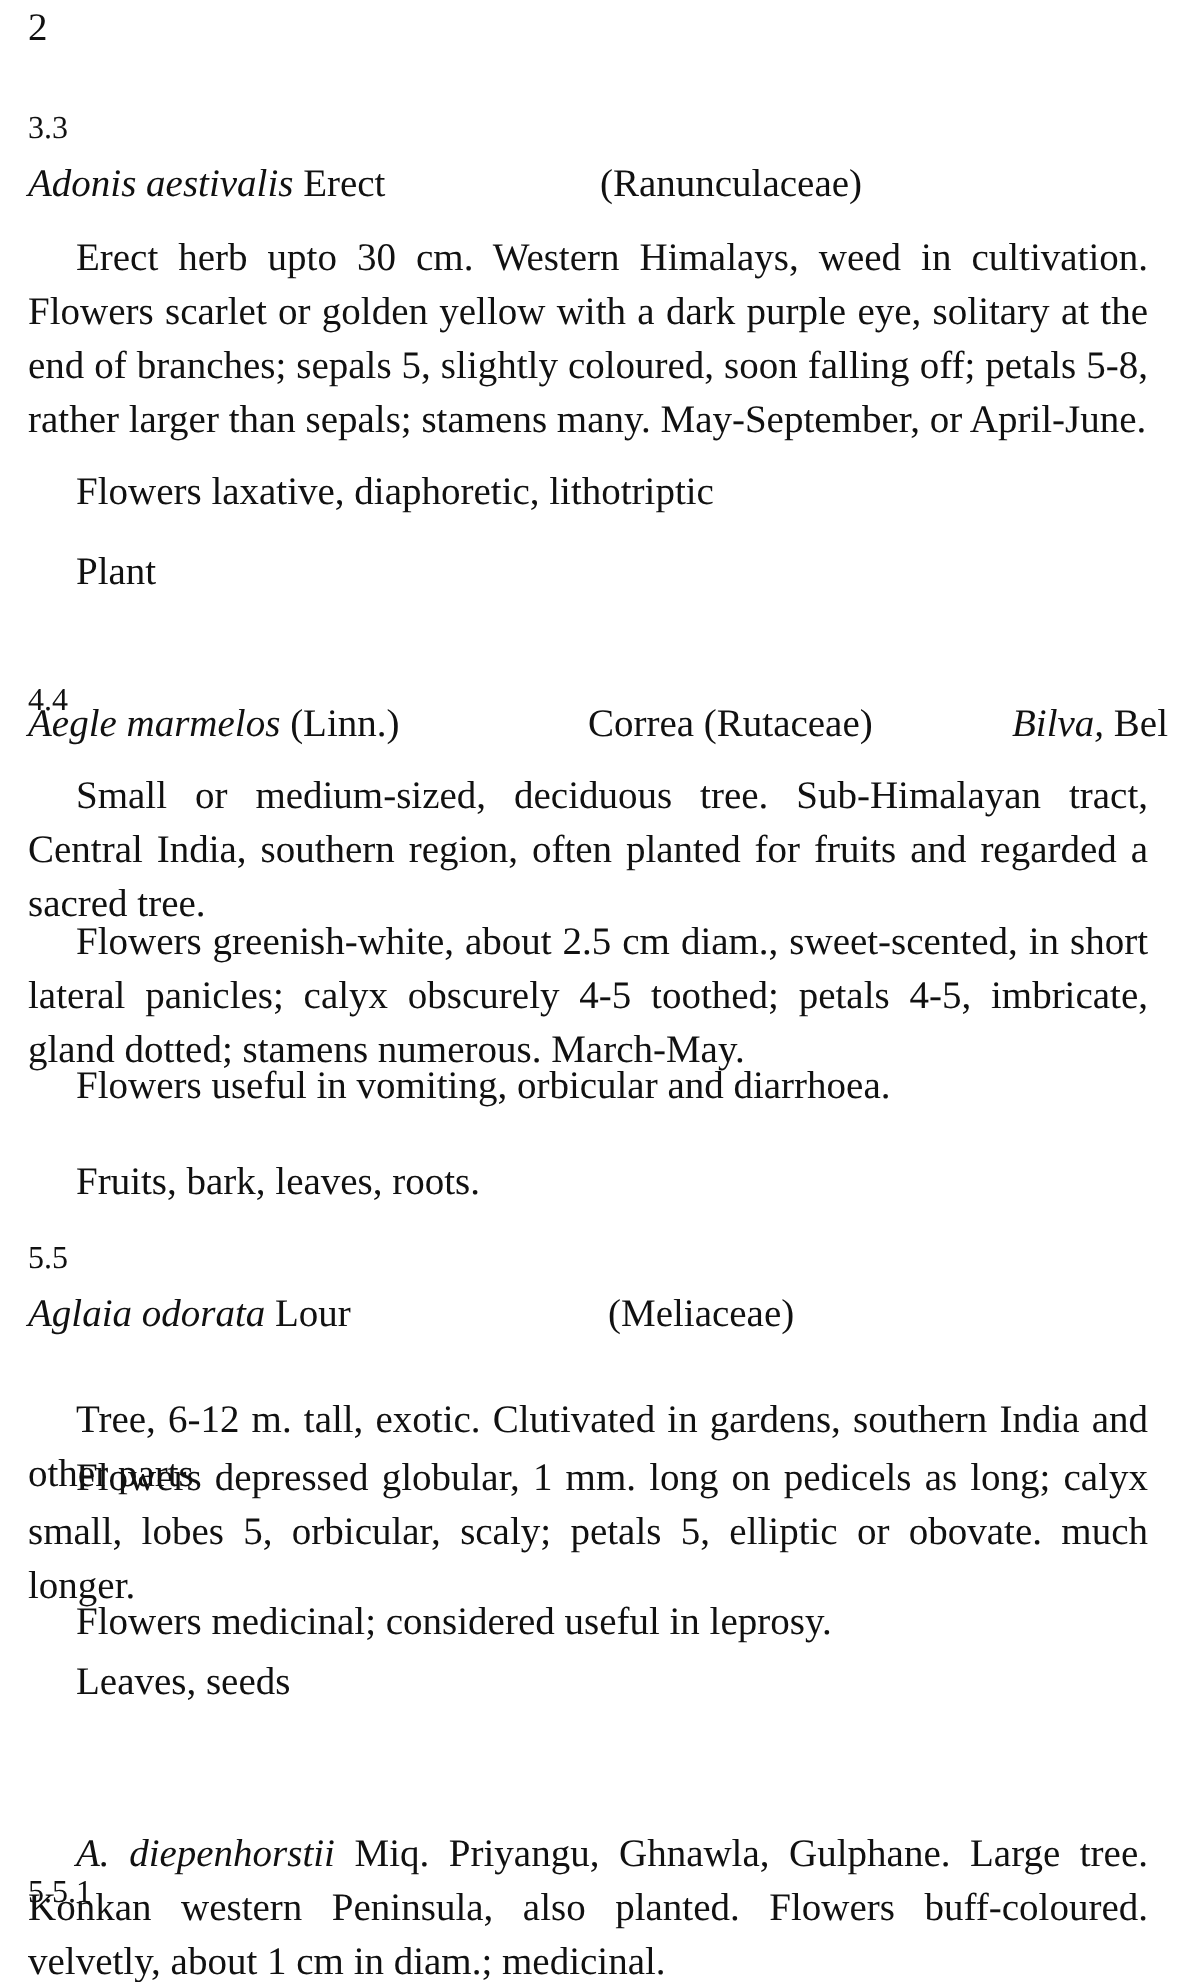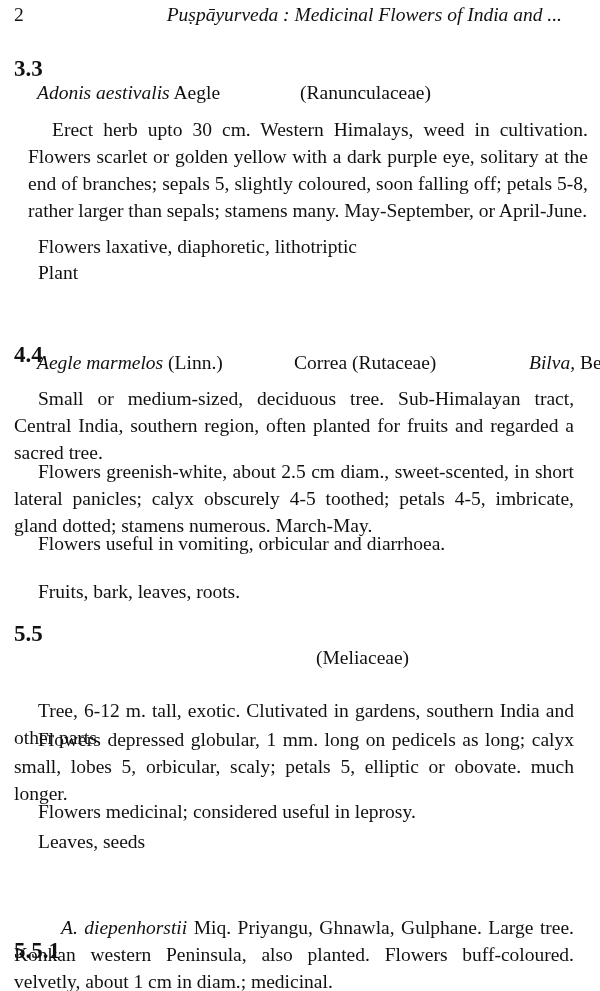--- a/index.html
+++ b/index.html
@@ -5,61 +5,61 @@
     html, body { margin: 0; padding: 0; background: #ffffff; }
     body {
       width: 600px; height: 991px; overflow: hidden; position: relative;
       font-family: "Liberation Serif", "DejaVu Serif", serif;
       color: #111111; font-size: 19.5px;
     }
     .page { position: absolute; left: 14px; top: 0; width: 576px; }
     .running-head { position: absolute; top: 4px; left: 0; width: 576px; height: 26px; font-size: 19.5px; }
     .running-head .pnum { position: absolute; left: 0; top: 0; }
     .running-head .title { position: absolute; right: 28px; top: 0; font-style: italic; }
-    .sec-num { position: absolute; left: 0; font-weight: bold; font-size: 23px; }
+    .sec-num { position: absolute; left: 0; font-weight: normal; font-size: 16px; }
     .name-line { position: absolute; left: 0; width: 576px; height: 26px; }
     .name-line .part { position: absolute; top: 0; white-space: nowrap; }
-    .it { font-style: italic; margin-left: 23px; }
+    .it { font-style: italic; }
     .para { position: absolute; left: 0; width: 560px; line-height: 27px; text-align: justify; }
     .para.indent { text-indent: 24px; }
     .line { position: absolute; left: 24px; white-space: nowrap; }
   </style>
 </head>
 <body>
 
 <div class="page">
 
   <div class="running-head">
     <span class="pnum">2</span>
-    <span class="title">Puṣpāyurveda : Medicinal Flowers of India and ...</span>
   </div>
 
   <div class="sec-num" style="top:56px;">3.3</div>
   <div class="name-line" style="top:82px;">
-    <span class="part" style="left:0;"><span class="it">Adonis aestivalis</span><span> Aegle</span></span>
+    <span class="part" style="left:0;"><span class="it">Adonis aestivalis</span><span> Erect</span></span>
     <span class="part" style="left:286px;">(Ranunculaceae)</span>
   </div>
-  <div class="para indent" style="top:116px;margin-left:14px;">Erect herb upto 30 cm. Western Himalays, weed in cultivation. Flowers scarlet or golden yellow with a dark purple eye, solitary at the end of branches; sepals 5, slightly coloured, soon falling off; petals 5-8, rather larger than sepals; stamens many. May-September, or April-June.</div>
+  <div class="para indent" style="top:116px;">Erect herb upto 30 cm. Western Himalays, weed in cultivation. Flowers scarlet or golden yellow with a dark purple eye, solitary at the end of branches; sepals 5, slightly coloured, soon falling off; petals 5-8, rather larger than sepals; stamens many. May-September, or April-June.</div>
   <div class="line" style="top:236px;">Flowers laxative, diaphoretic, lithotriptic</div>
-  <div class="line" style="top:262px;text-align:right;">Plant</div>
+  <div class="line" style="top:276px;text-align:right;">Plant</div>
 
   <div class="sec-num" style="top:326px;margin-top:16px;">4.4</div>
   <div class="name-line" style="top:352px;">
     <span class="part" style="left:0;"><span class="it">Aegle marmelos</span><span> (Linn.)</span></span>
     <span class="part" style="left:280px;">Correa (Rutaceae)</span>
     <span class="part" style="left:492px;"><span class="it">Bilva,</span><span> Bel</span></span>
   </div>
   <div class="para indent" style="top:385px;">Small or medium-sized, deciduous tree. Sub-Himalayan tract, Central India, southern region, often planted for fruits and regarded a sacred tree.</div>
   <div class="para indent" style="top:458px;">Flowers greenish-white, about 2.5 cm diam., sweet-scented, in short lateral panicles; calyx obscurely 4-5 toothed; petals 4-5, imbricate, gland dotted; stamens numerous. March-May.</div>
   <div class="line" style="top:533px;">Flowers useful in vomiting, orbicular and diarrhoea.</div>
   <div class="line" style="top:581px;">Fruits, bark, leaves, roots.</div>
 
   <div class="sec-num" style="top:621px;">5.5</div>
   <div class="name-line" style="top:647px;">
-    <span class="part" style="left:302px;">(Meliaceae)</span>
+    <span class="part" style="left:0;"><span class="it">Aglaia odorata</span><span> Lour</span></span>
+    <span class="part" style="left:290px;">(Meliaceae)</span>
   </div>
   <div class="para indent" style="top:697px;">Tree, 6-12 m. tall, exotic. Clutivated in gardens, southern India and other parts</div>
   <div class="para indent" style="top:726px;">Flowers depressed globular, 1 mm. long on pedicels as long; calyx small, lobes 5, orbicular, scaly; petals 5, elliptic or obovate. much longer.</div>
   <div class="line" style="top:801px;">Flowers medicinal; considered useful in leprosy.</div>
   <div class="line" style="top:831px;">Leaves, seeds</div>
 
   <div class="sec-num" style="top:938px;">5.5.1</div>
   <div class="para indent" style="top:914px;"><span class="it">A. diepenhorstii</span><span> Miq. Priyangu, Ghnawla, Gulphane. Large tree. Konkan western Peninsula, also planted. Flowers buff-coloured. velvetly, about 1 cm in diam.; medicinal.</span></div>
 
 </div>

